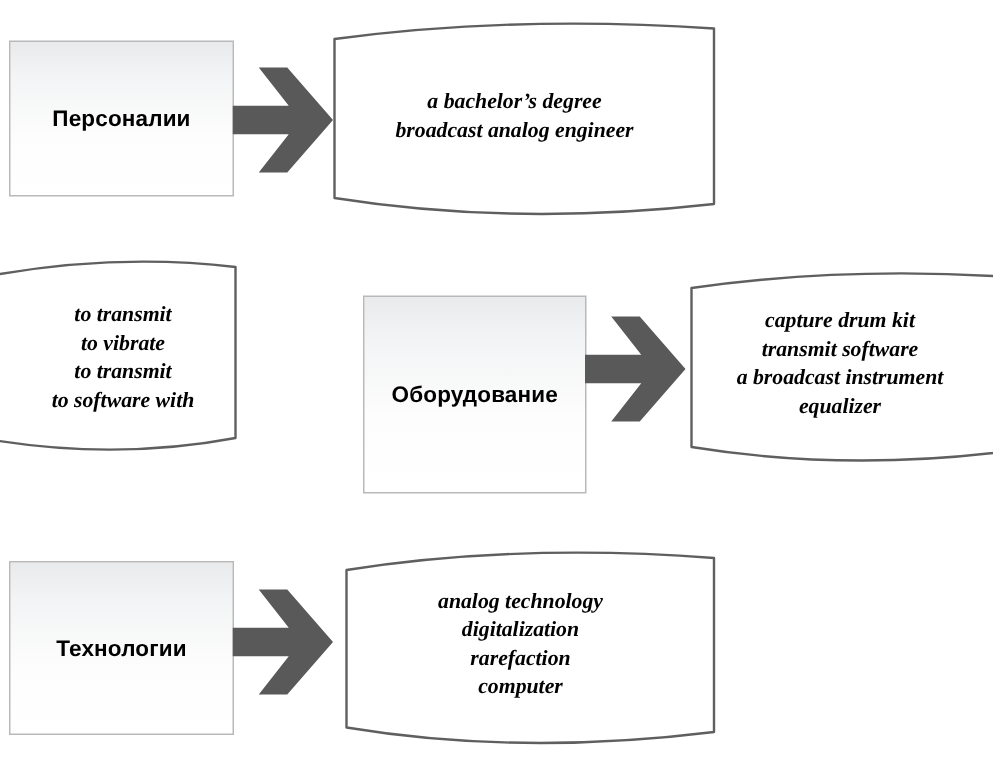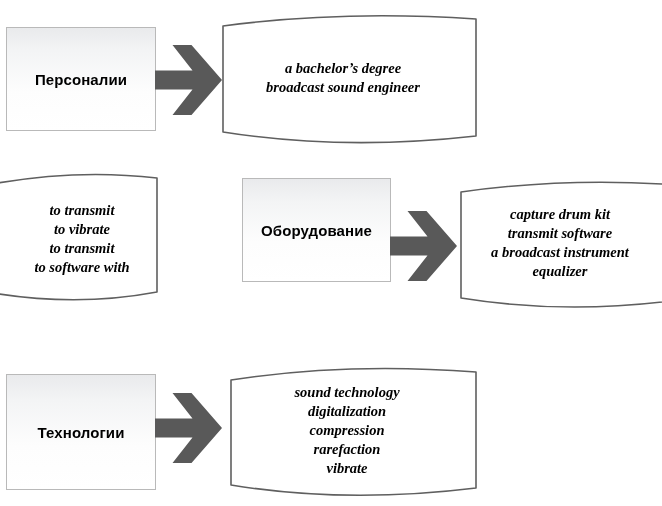--- a/index.html
+++ b/index.html
@@ -42,21 +42,21 @@
     white-space: nowrap;
   }
   .rect-box.center-label {
     justify-content: center;
   }
   .rect-box.center-label .rect-label {
     padding-left: 0;
   }
 
   #box-personalities { left: 6px;  top: 27px;  width: 150px; height: 104px; }
-  #box-equipment     { left: 242px; top: 178px; width: 149px; height: 104px; }
+  #box-equipment     { left: 242px; top: 197px; width: 149px; height: 132px; }
   #box-technologies  { left: 6px;  top: 374px; width: 150px; height: 116px; }
 
   
   .arrow {
     position: absolute;
   }
   #arrow-1 { left: 155px; top: 42px;  width: 68px; height: 76px; }
   #arrow-2 { left: 390px; top: 208px; width: 68px; height: 76px; }
   #arrow-3 { left: 155px; top: 390px; width: 68px; height: 76px; }
 
@@ -110,21 +110,21 @@
       <path d="M0 28.5 H37.5 L17.5 3 H36.5 L67 38 L36.5 73 H17.5 L37.5 47.5 H0 Z" fill="#595959"></path>
     </svg>
   </div>
 
   <div class="curve-shape" id="shape-personalities-terms">
     <svg width="250" height="140" viewBox="0 0 250 140" xmlns="http://www.w3.org/2000/svg">
       <path d="M5 18 Q125 2 258 11 L258 128 Q125 143 5 124 Z" fill="#ffffff" stroke="#5f5f5f" stroke-width="1.6" stroke-linejoin="round" stroke-linecap="round"></path>
     </svg>
     <div class="curve-text">
       <span>a bachelor’s degree</span>
-      <span>broadcast sound engineer</span>
+      <span>broadcast analog engineer</span>
     </div>
   </div>
 
   <div class="curve-shape" id="shape-verbs">
     <svg width="172" height="133" viewBox="0 0 172 133" xmlns="http://www.w3.org/2000/svg">
       <path d="M-10 14 Q80 -4 165 6 L165 120 Q80 136 -10 119 Z" fill="#ffffff" stroke="#5f5f5f" stroke-width="1.6" stroke-linejoin="round" stroke-linecap="round"></path>
     </svg>
     <div class="curve-text">
       <span>to transmit</span>
       <span>to vibrate</span>
@@ -163,21 +163,20 @@
     <svg width="68" height="76" viewBox="0 0 68 76" xmlns="http://www.w3.org/2000/svg">
       <path d="M0 28.5 H37.5 L17.5 3 H36.5 L67 38 L36.5 73 H17.5 L37.5 47.5 H0 Z" fill="#595959"></path>
     </svg>
   </div>
 
   <div class="curve-shape" id="shape-technology-terms">
     <svg width="242" height="144" viewBox="0 0 242 144" xmlns="http://www.w3.org/2000/svg">
       <path d="M5 22 Q120 4 250 14 L250 130 Q120 146 5 127 Z" fill="#ffffff" stroke="#5f5f5f" stroke-width="1.6" stroke-linejoin="round" stroke-linecap="round"></path>
     </svg>
     <div class="curve-text">
-      <span>sound technology</span>
+      <span>analog technology</span>
       <span>digitalization</span>
-      <span>compression</span>
       <span>rarefaction</span>
-      <span>vibrate</span>
+      <span>computer</span>
     </div>
   </div>
 
 </div>
 
 </body></html>

